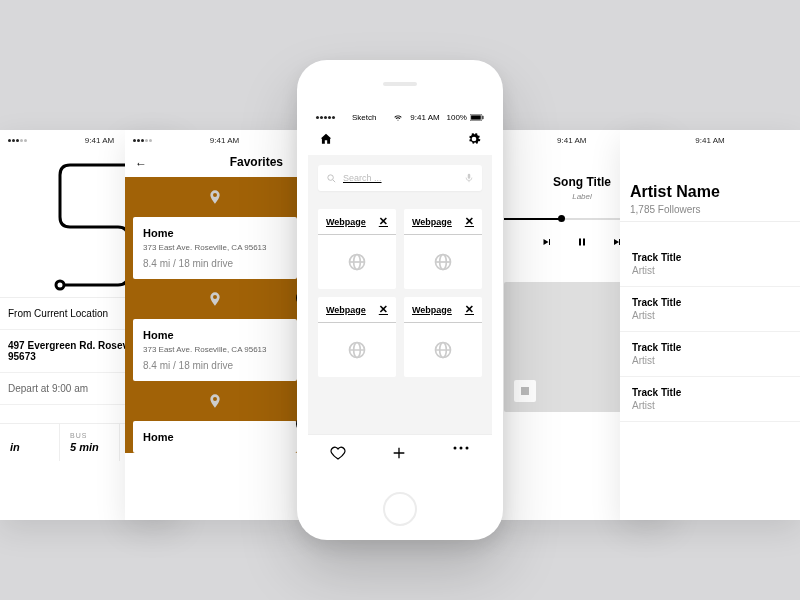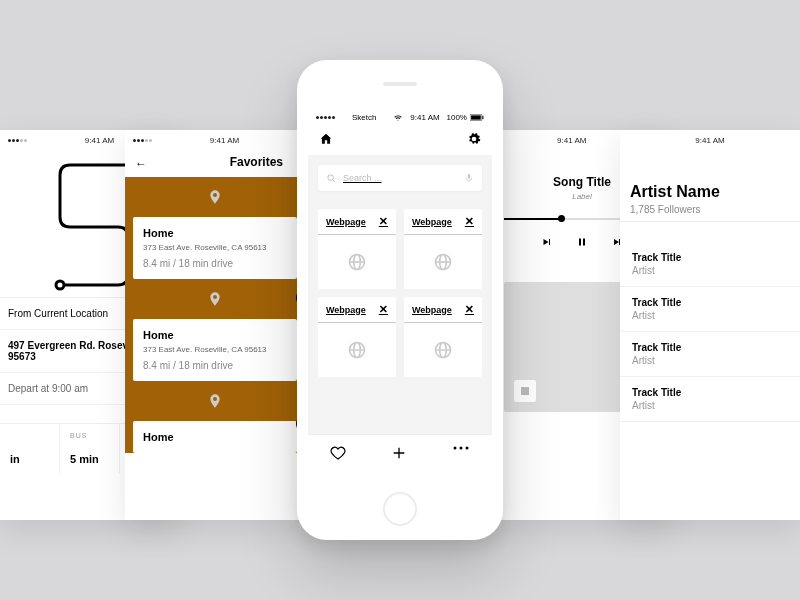--- a/index.html
+++ b/index.html
@@ -27,21 +27,21 @@
 
   
   .maps-route { height: 150px; position: relative; }
   .maps-route svg { position:absolute; left: 30px; top: 10px; }
   .maps-info { background:#fff; border-top:1px solid #eee; }
   .maps-row { font-size: 10px; padding: 10px 8px; border-bottom: 1px solid #f0f0f0; color:#000; }
   .maps-row.small { color:#666; }
   .maps-bottom { display:flex; margin-top:18px; }
   .maps-bottom .cell { flex:1; padding:8px 10px; border-top:1px solid #eee; border-right:1px solid #eee; }
   .maps-bottom .lbl { font-size:7px; letter-spacing:1px; color:#999; }
-  .maps-bottom .val { font-size:11px; font-weight:600; color:#000; margin-top:14px; }
+  .maps-bottom .val { font-size:11px; font-weight:600; color:#000; margin-top:2px;font-style:italic; }
 
   
   .panel-header { display:flex; align-items:center; padding:8px 10px; font-size:12px; font-weight:700; color:#000; }
   .panel-header .back { font-size:12px; margin-right:8px; }
   .favs-body { background:#a16207; padding:0 8px; }
   .pin-block { display:flex; justify-content:center; padding:12px 0; }
   .pin-icon { width:16px; height:16px; }
   .fav-card { background:#fff; padding:10px; border-radius:2px; margin-bottom:0; }
   .fav-card .title { font-size:11px; font-weight:700; color:#000; }
   .fav-card .addr  { font-size:8px; color:#666; margin-top:4px; }

